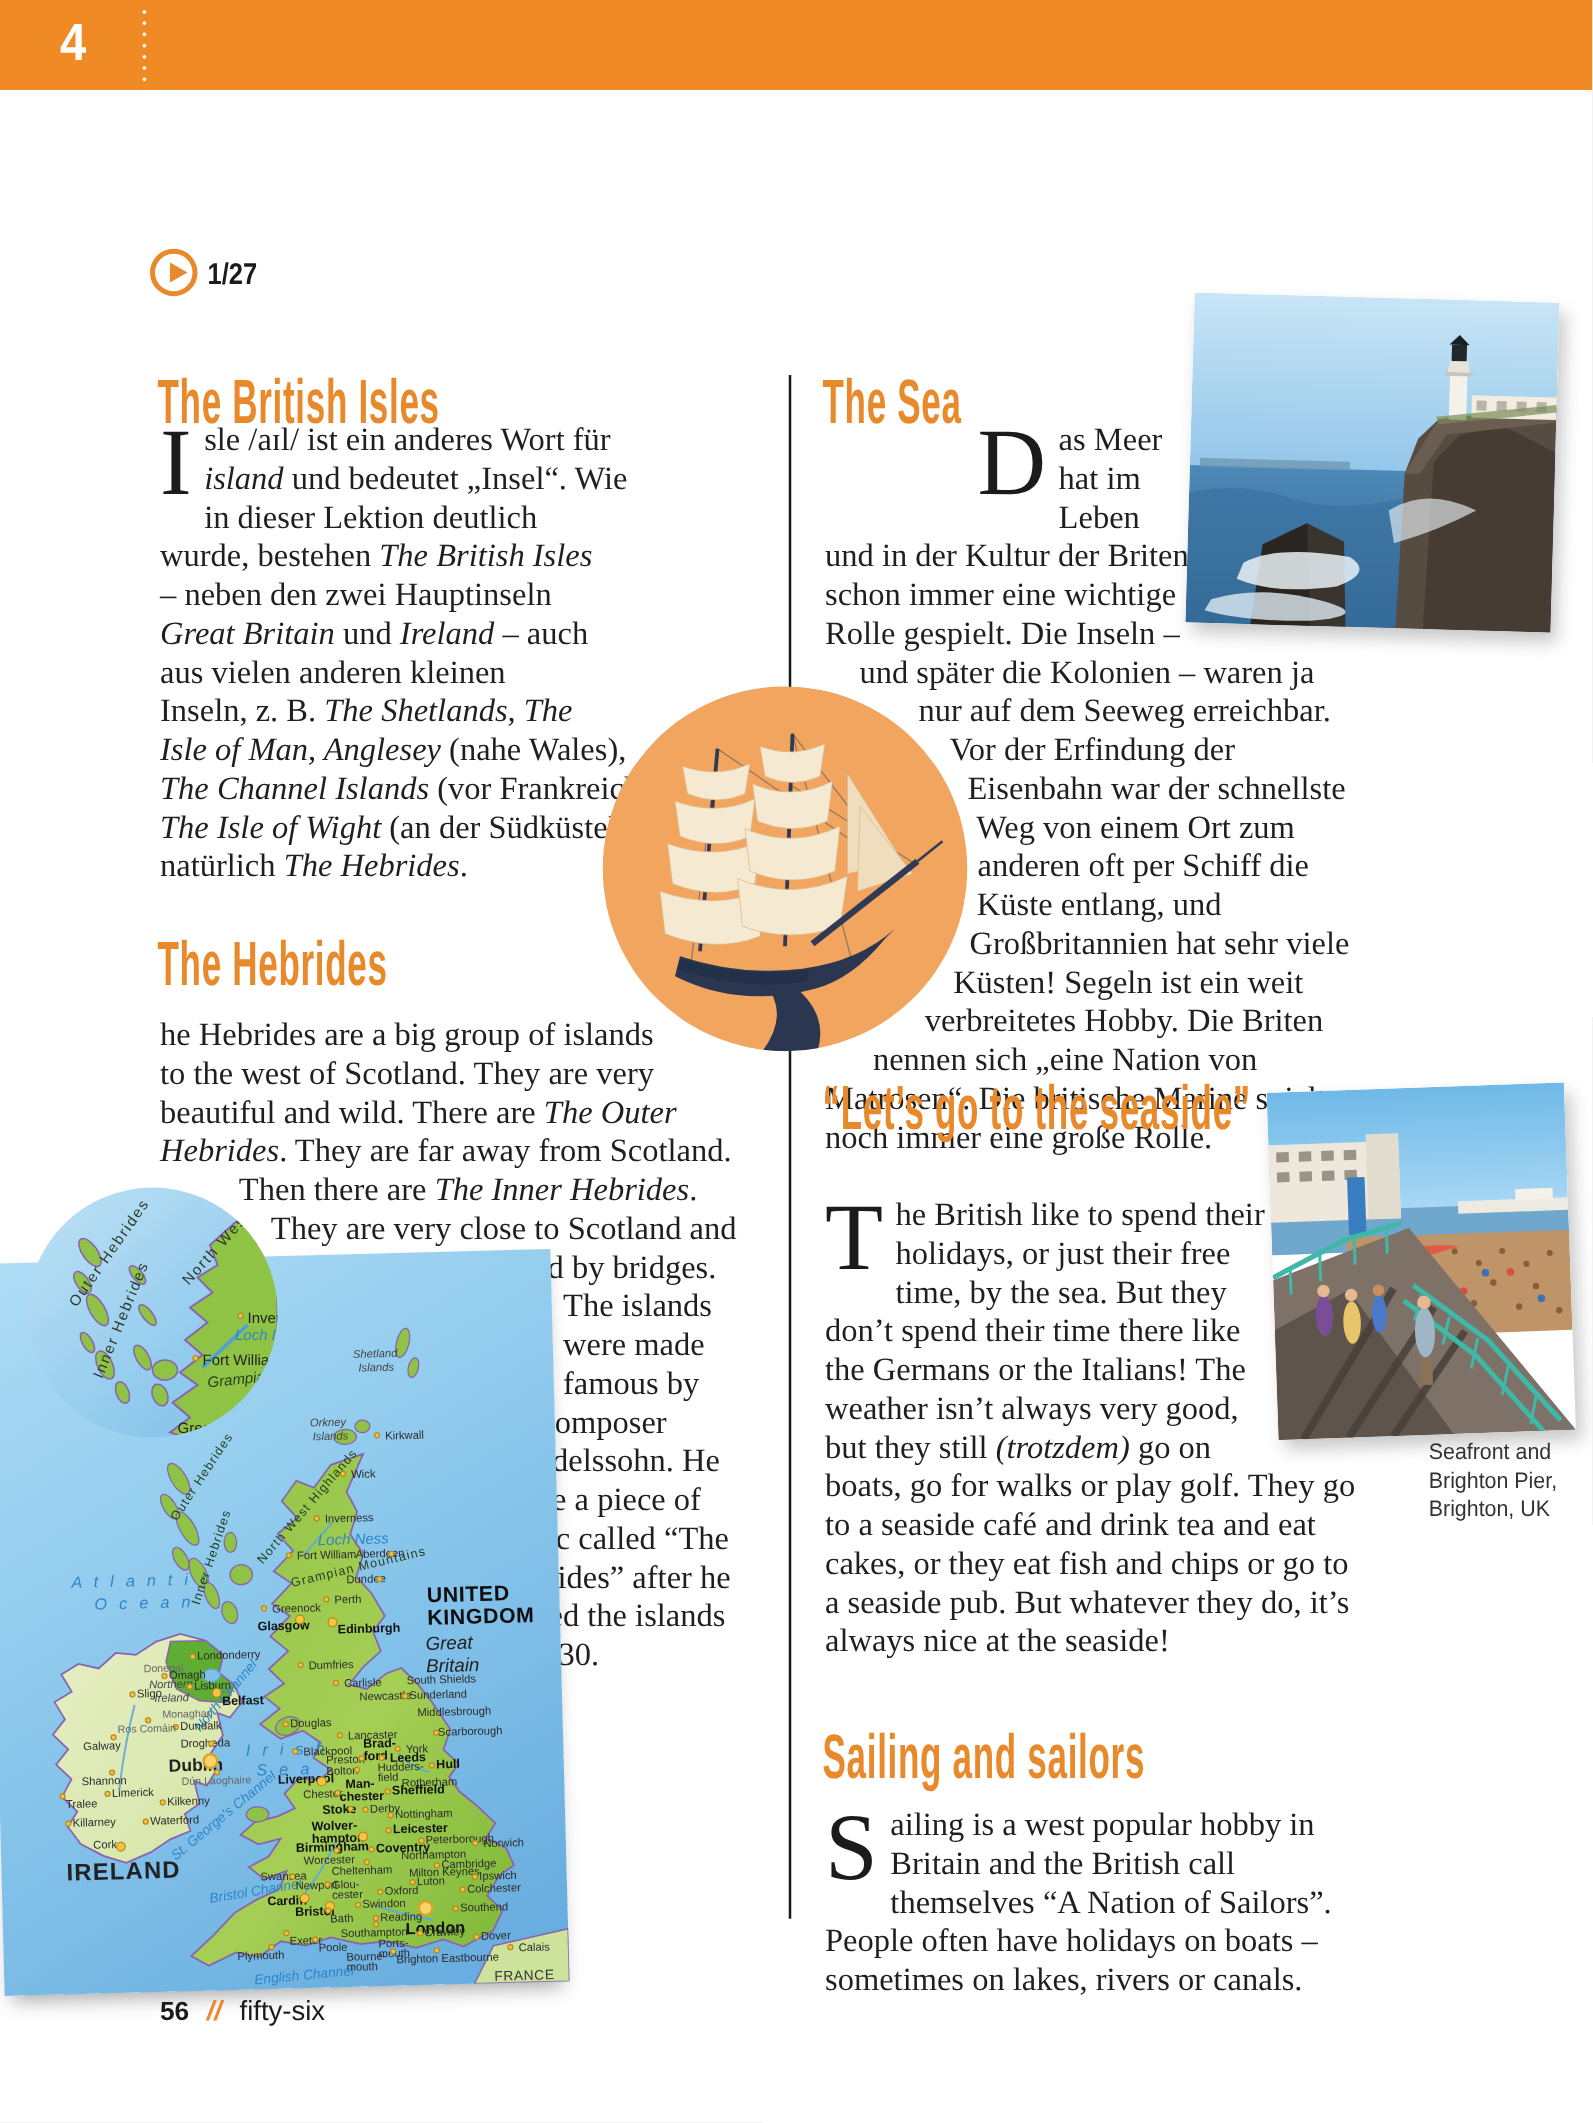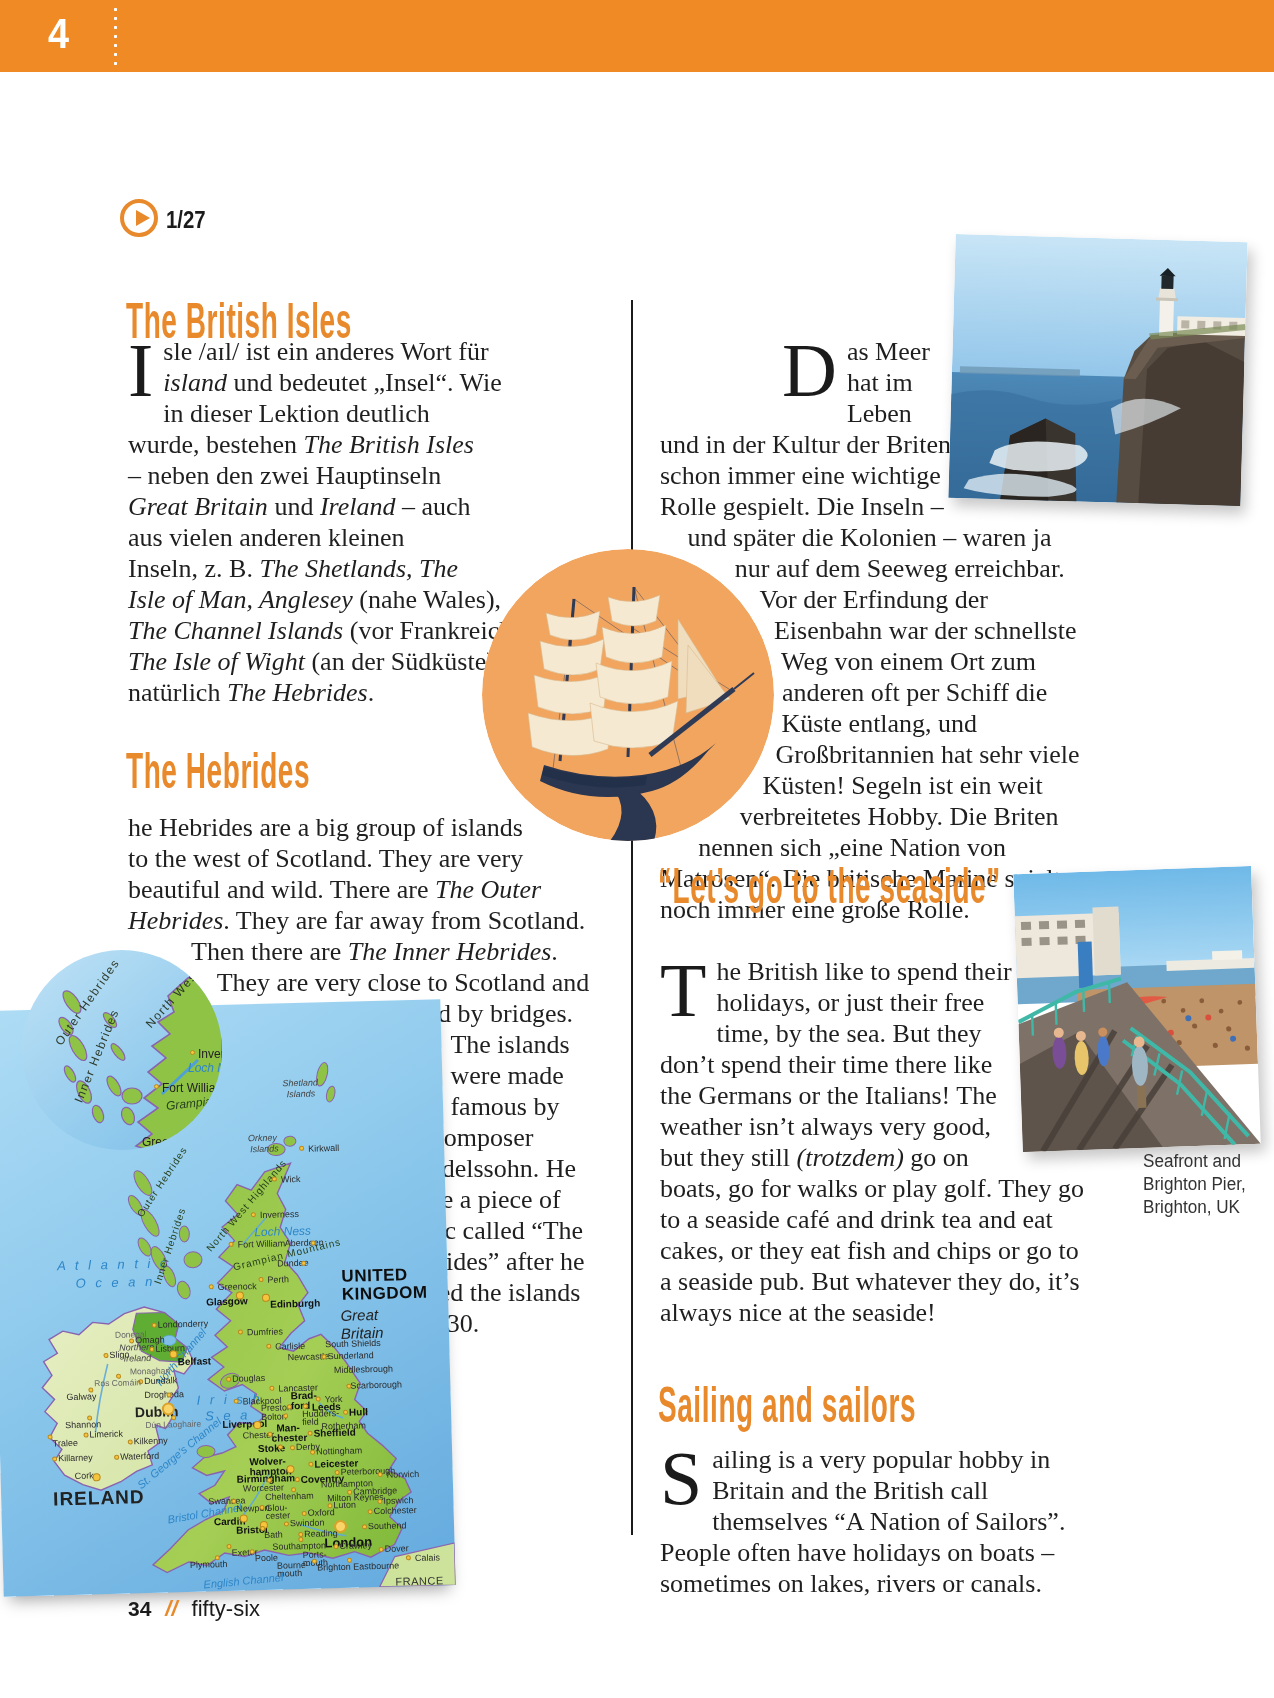--- a/index.html
+++ b/index.html
@@ -110,20 +110,23 @@
     <span>The Hebrides</span>
   </div>
 
   <div class="para" style="left:128px;top:812px;width:462px;height:560px;">
     <span class="fr" style="width:45px;height:30px;"></span>
     <span class="fl" style="width:102px;height:245px;shape-outside:circle(108px at -6px 238px);"></span>
     <span class="fl" style="width:266px;height:315px;clear:left;"></span>
     <span class="dcap">T</span><span><span>he Hebrides are a big group of islands to the west of Scotland. They are very beautiful and wild. There are </span><em>The Outer Hebrides</em><span>. They are far away from Scotland. Then there are </span><em>The Inner Hebrides</em><span>. They are very close to Scotland and sometimes connected by bridges. The islands were made famous by the composer Mendelssohn. He wrote a piece of music called “The Hebrides” after he visited the islands in 1830.</span></span>
   </div>
 
+  <div class="ohead" style="left:658px;top:292px;">
+    <span>The Sea</span>
+  </div>
 
   <div class="para" style="left:660px;top:336px;width:430px;height:515px;">
     <span class="fr" style="width:138px;height:175px;"></span>
     <span class="fl" style="width:122px;height:515px;shape-outside:circle(154px at -32px 359px);"></span>
     <span class="dcap">D</span><span><span>as Meer hat im Leben und in der Kultur der Briten schon immer eine wichtige Rolle gespielt. Die Inseln – und später die Kolonien – waren ja nur auf dem Seeweg erreichbar. Vor der Erfindung der Eisenbahn war der schnellste Weg von einem Ort zum anderen oft per Schiff die Küste entlang, und Großbritannien hat sehr viele Küsten! Segeln ist ein weit verbreitetes Hobby. Die Briten nennen sich „eine Nation von Matrosen“. Die britische Marine spielt noch immer eine große Rolle.</span></span>
   </div>
 
   <div class="ohead" style="left:658px;top:857px;">
     <span>“Let’s go to the seaside”</span>
   </div>
@@ -131,21 +134,21 @@
   <div class="para" style="left:660px;top:956px;width:430px;height:380px;">
     <span class="fr" style="width:76px;height:196px;"></span>
     <span class="dcap">T</span><span><span>he British like to spend their holidays, or just their free time, by the sea. But they don’t spend their time there like the Germans or the Italians! The weather isn’t always very good, but they still </span><em>(trotzdem)</em><span> go on boats, go for walks or play golf. They go to a seaside café and drink tea and eat cakes, or they eat fish and chips or go to a seaside pub. But whatever they do, it’s always nice at the seaside!</span></span>
   </div>
 
   <div class="ohead" style="left:658px;top:1376px;">
     <span>Sailing and sailors</span>
   </div>
 
   <div class="para" style="left:660px;top:1444px;width:440px;height:135px;">
-    <span class="dcap">S</span><span><span>ailing is a very popular hobby in Britain and the British call themselves “A Nation of Sailors”. People often have holidays on boats – sometimes on lakes, rivers or canals.</span></span>
+    <span class="dcap">S</span><span><span>ailing is a west popular hobby in Britain and the British call themselves “A Nation of Sailors”. People often have holidays on boats – sometimes on lakes, rivers or canals.</span></span>
   </div>
 
   <div class="photo" style="left:952px;top:238px;width:292px;height:264px;transform:rotate(1.6deg);">
     <svg width="292" height="264" viewBox="0 0 292 264">
       <defs>
         <linearGradient id="sky1" x1="0" y1="0" x2="0" y2="1">
           <stop offset="0" stop-color="#C8E5F6"></stop>
             <stop offset="1" stop-color="#93C6EA"></stop>
         </linearGradient>
         <linearGradient id="sea1" x1="0" y1="0" x2="0" y2="1">
@@ -605,16 +608,16 @@
         <span class="ml w2" style="left: 166px; top: 112px;">Loch Ness</span>
         <span class="ml n" style="left: 140px; top: 132px;">Fort William</span>
         <i class="dot d1" style="left: 132px; top: 134px;"></i>
         <span class="ml n2" style="left: 144px; top: 150px; transform: rotate(-6deg);">Grampian Mount.</span>
         <span class="ml n" style="left: 120px; top: 186px;">Greenock</span>
         <i class="dot d1" style="left: 126px; top: 196px;"></i>
       </div>
   </div>
 
   <div id="pagefoot">
-    <span class="num">34</span><span class="sl">//</span><span class="word">fifty-six</span>
+    <span class="num">56</span><span class="sl">//</span><span class="word">fifty-six</span>
   </div>
 
 </div>
 
 </body></html>

